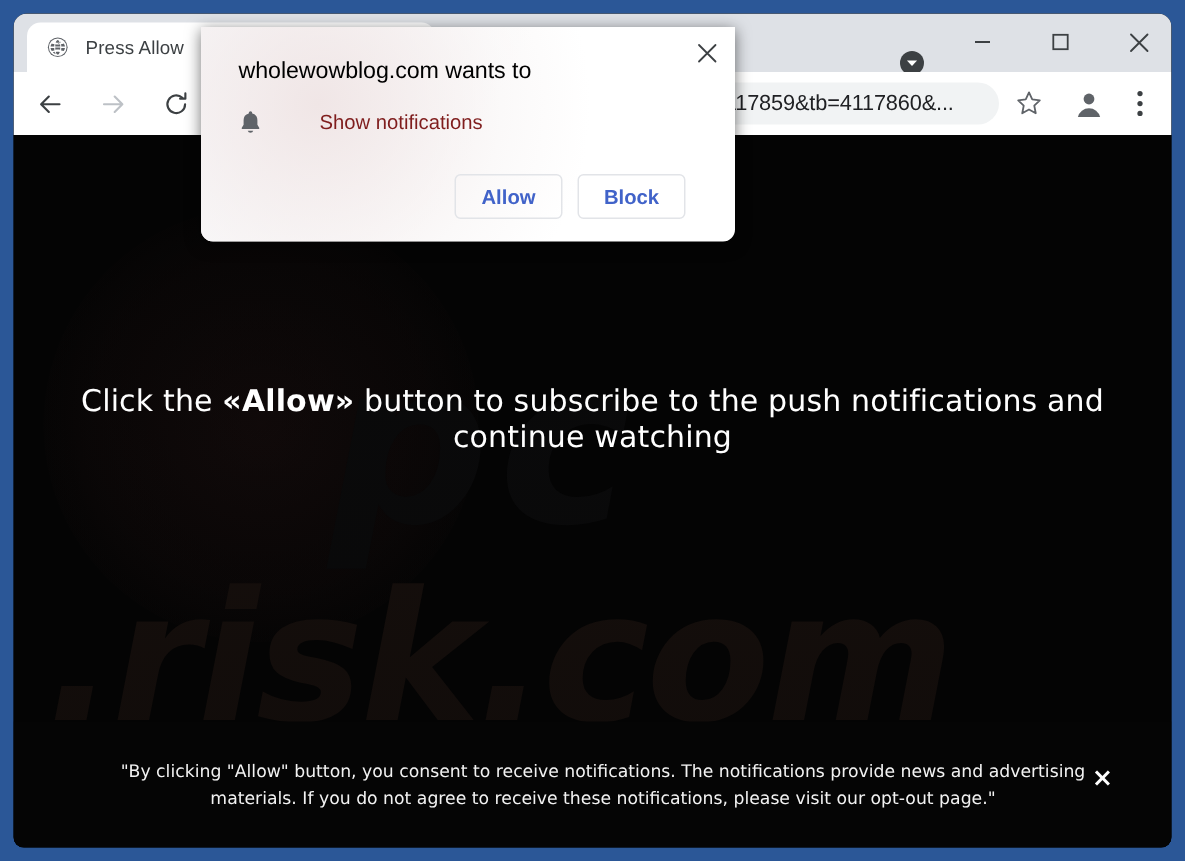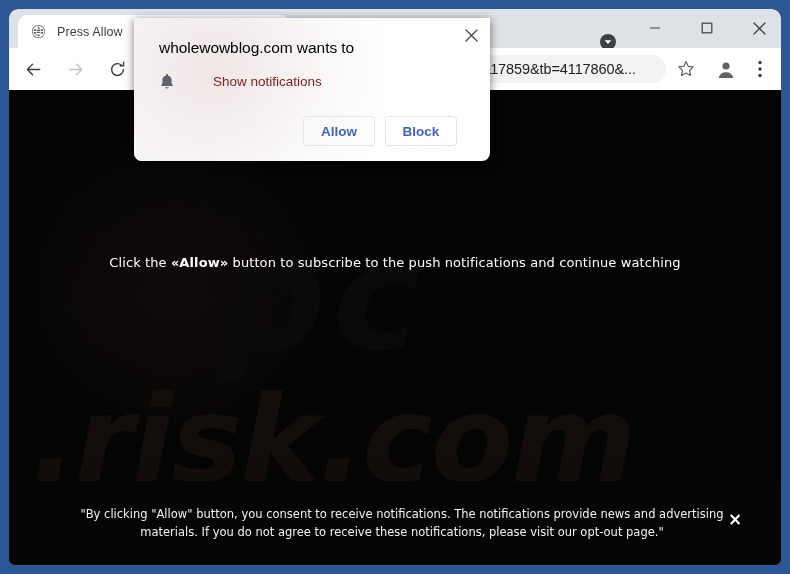--- a/index.html
+++ b/index.html
@@ -214,21 +214,21 @@
     background: linear-gradient(to bottom, rgba(4,4,4,0.62) 0%, rgba(4,4,4,0.30) 45%, rgba(4,4,4,0.55) 100%);
     pointer-events: none;
   }
 
   #headline {
     position: absolute;
     left: 0; top: 165px;
     width: 772px;
     text-align: center;
     font-family: "DejaVu Sans", sans-serif;
-    font-size: 13px;
+    font-size: 20px;
     color: #ffffff;
     letter-spacing: 0.1px;
   }
   #headline b { font-weight: 700; }
 
   
   #footer-bar {
     position: absolute;
     left: 0; bottom: 0;
     width: 772px;

